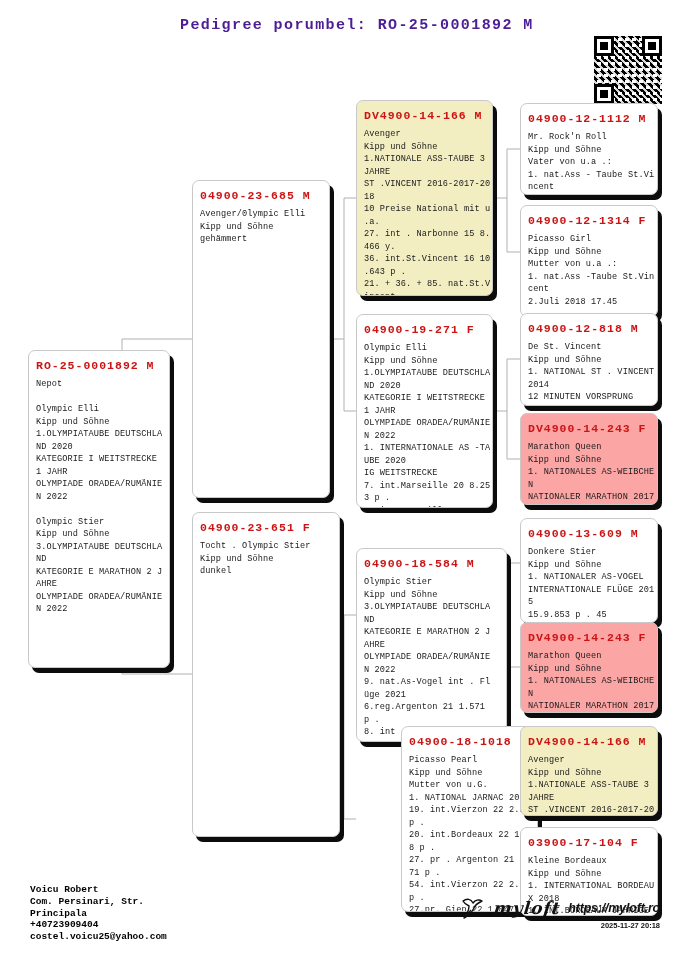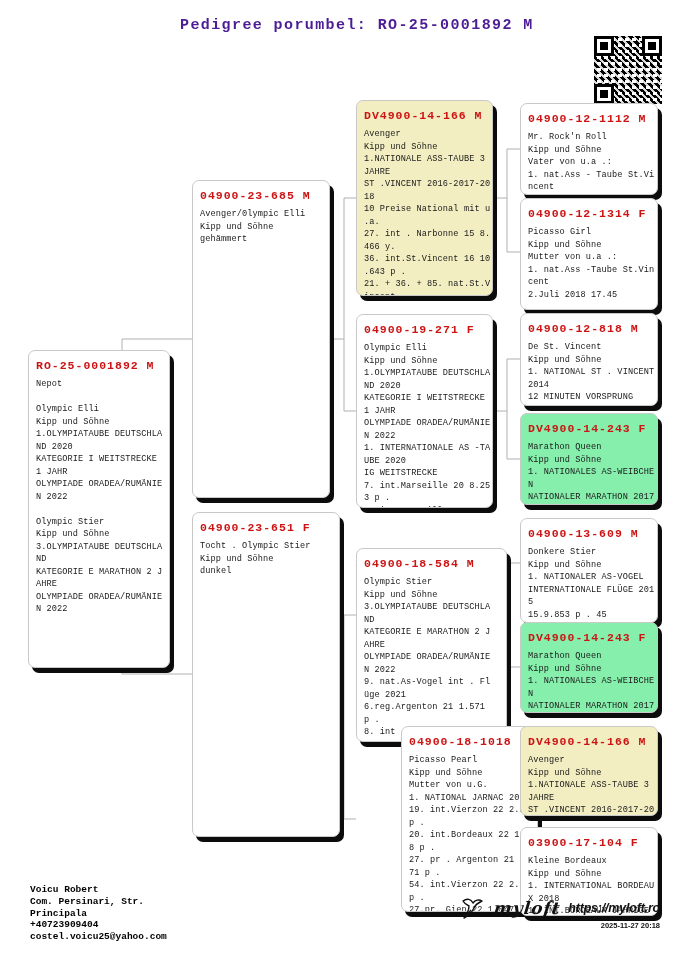--- a/index.html
+++ b/index.html
@@ -27,39 +27,39 @@
   
   .wires{position:absolute;left:0;top:0;width:685px;height:968px;}
   
   .node{
     position:absolute;box-sizing:border-box;background:#fff;
     border:1px solid #c9c9c9;border-radius:7px;
     box-shadow:4px 5px 0 0 #0c0c0c;
     padding:8px 6px 0 7px;overflow:hidden;
   }
   .node.yellow{background:#f2eec2;}
-  .node.pink{background:#86efac;}
+  .node.pink{background:#fca5a5;}
   .node-title{
     font:700 11.5px/14px "Liberation Mono","DejaVu Sans Mono",monospace;
     letter-spacing:1px;color:#cc1414;margin-bottom:5px;white-space:nowrap;
   }
   .node-body{
     font:400 8.6px/12.5px "Liberation Mono","DejaVu Sans Mono",monospace;
     color:#1a1a1a;white-space:pre;letter-spacing:0.1px;
   }
   
   .n-root  {left:28px; top:350px;width:142px;height:318px;}
   .n-685   {left:192px;top:180px;width:138px;height:318px;}
   .n-651   {left:192px;top:512px;width:148px;height:325px;}
   .n-166a  {left:356px;top:100px;width:137px;height:196px;}
   .n-271   {left:356px;top:314px;width:137px;height:194px;}
   .n-584   {left:356px;top:548px;width:151px;height:194px;}
   .n-1018  {left:356px;top:726px;width:137px;height:186px;margin-left:45px;}
   .n-1112  {left:520px;top:103px;width:138px;height:92px;}
-  .n-1314  {left:520px;top:198px;width:138px;height:112px;}
+  .n-1314  {left:520px;top:205px;width:138px;height:112px;}
   .n-818   {left:520px;top:313px;width:138px;height:93px;}
   .n-243a  {left:520px;top:413px;width:138px;height:92px;}
   .n-609   {left:520px;top:518px;width:138px;height:105px;}
   .n-243b  {left:520px;top:622px;width:138px;height:91px;}
   .n-166b  {left:520px;top:726px;width:138px;height:90px;}
   .n-104   {left:520px;top:827px;width:138px;height:89px;}
   
   .owner{
     position:absolute;left:30px;top:884px;
     font:700 9.5px/11.8px "Liberation Mono","DejaVu Sans Mono",monospace;

